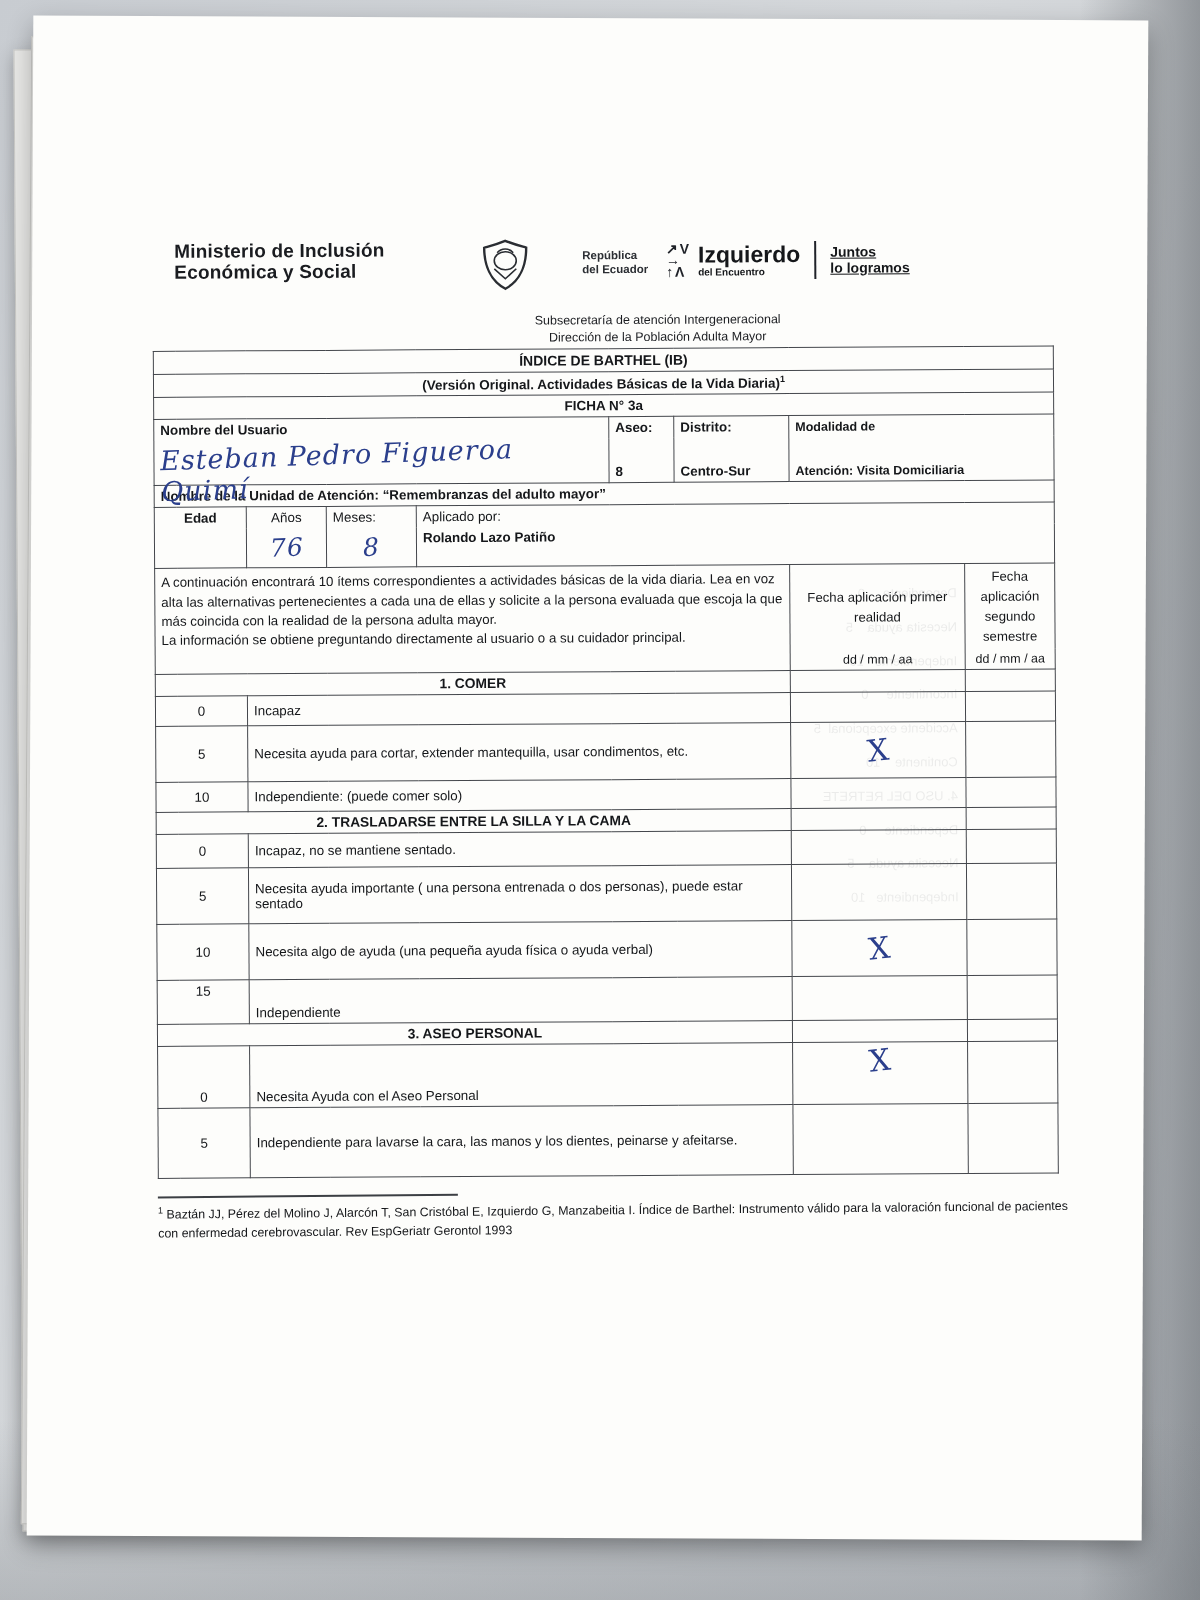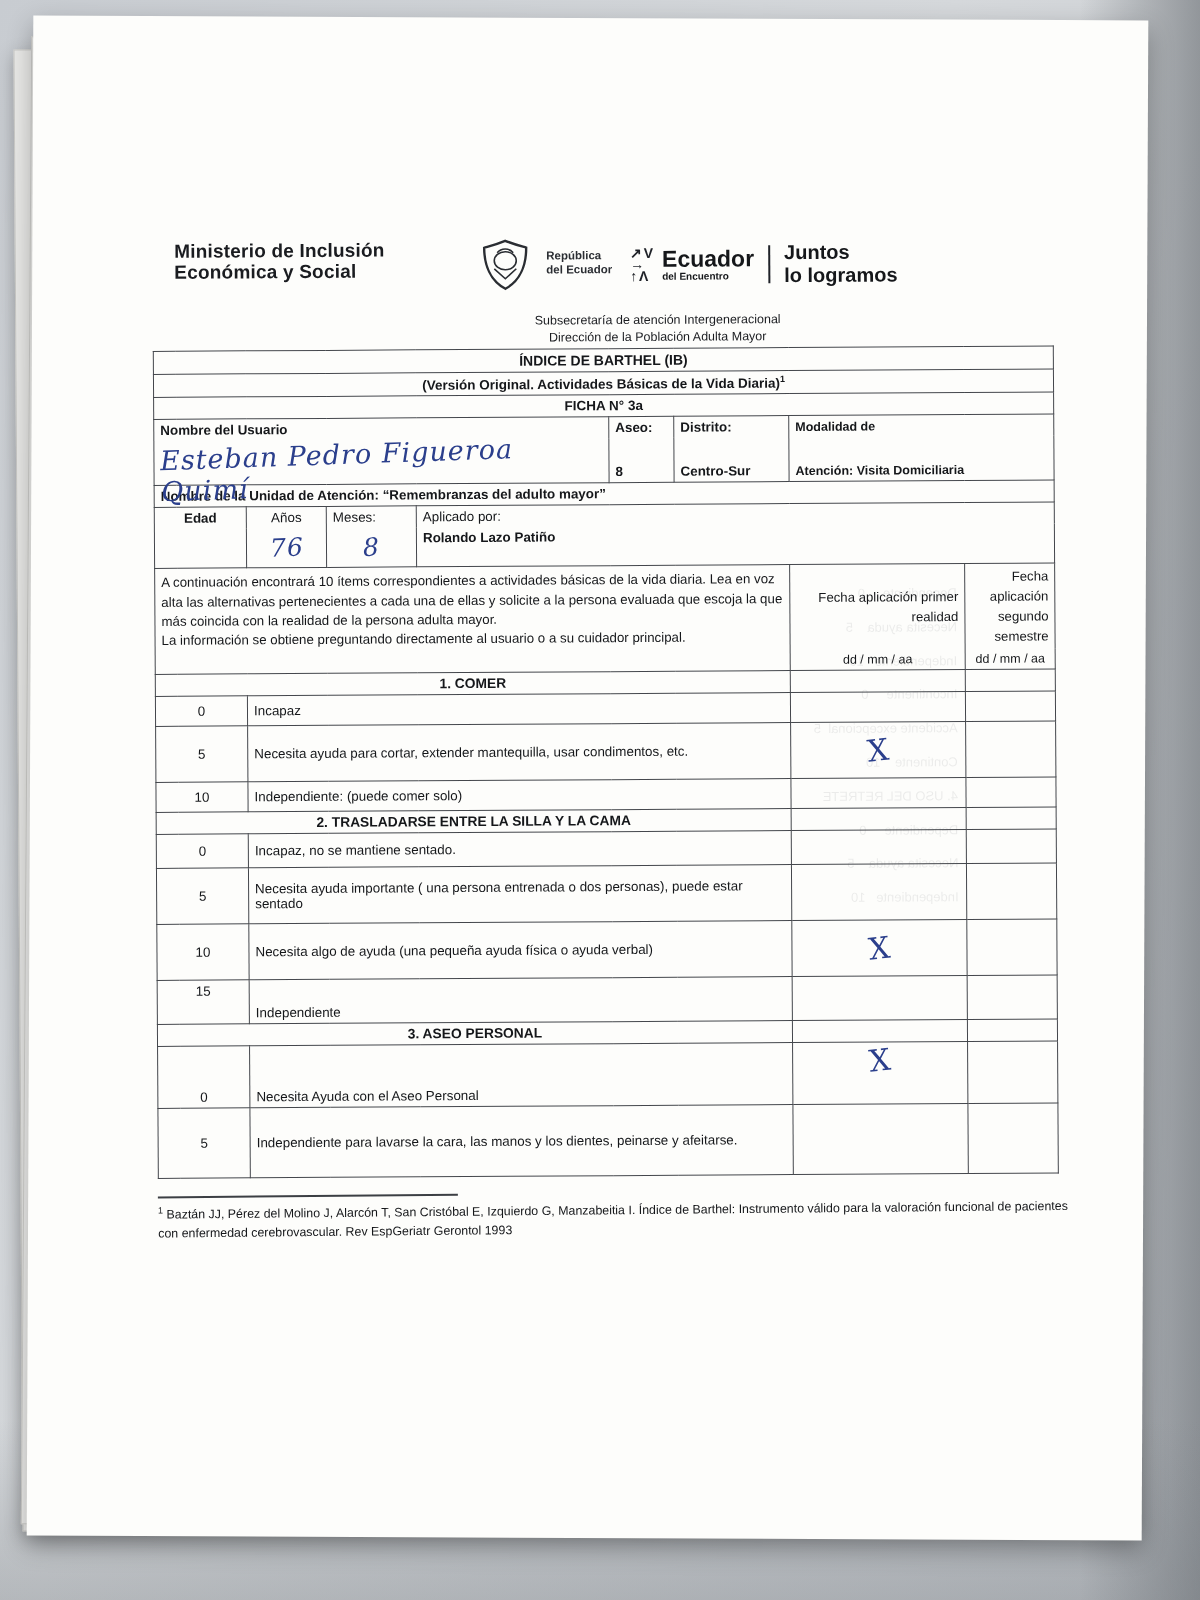--- a/index.html
+++ b/index.html
@@ -48,27 +48,27 @@
     position:absolute;left:125px;top:220px;width:920px;
     transform:rotate(-0.6deg);
     color:#15171a;
   }
 
   
   .hdr{display:flex;align-items:flex-start;gap:18px;height:70px;margin-left:22px;}
   .hdr-min{font-size:19px;font-weight:700;line-height:1.12;letter-spacing:.2px;color:#1a1c20;width:290px;}
   .shield{width:46px;height:52px;position:relative;}
   .shield svg{display:block;}
-  .rep{font-size:11.5px;line-height:1.25;color:#2b2e33;padding-top:10px;font-weight:600;}
+  .rep{font-size:11.5px;line-height:1.25;color:#2b2e33;padding-top:10px;font-weight:600;margin-left:36px;}
   .gob{display:flex;align-items:center;gap:10px;padding-top:4px;}
   .gob-marks{font-size:14px;font-weight:700;line-height:.82;color:#1f2228;letter-spacing:-1px;}
   .gob-t1{font-size:23px;font-weight:700;line-height:1;}
   .gob-t2{font-size:10px;font-weight:700;line-height:1.1;}
   .gob-div{width:2px;height:38px;background:#1f2228;margin:0 4px;}
-  .gob-right{font-size:20px;font-weight:700;line-height:1.15;}
+  .gob-right{font-size:14px;font-weight:700;line-height:1.15;text-decoration:underline;}
 
   .sub-lines{text-align:center;font-size:12.5px;line-height:1.35;margin:4px 0 2px 90px;color:#1a1c20;}
 
   table.form{border-collapse:collapse;width:900px;font-size:13.4px;table-layout:fixed;}
   table.form td{border:1px solid #44474c;padding:3px 6px;vertical-align:middle;color:#15171a;}
   .c{text-align:center;}
   .b{font-weight:700;}
   .title-row td{padding:4px 6px 2px;}
   .t1{font-size:14px;font-weight:700;text-align:center;}
   .t2{font-size:13.5px;font-weight:700;text-align:center;}
@@ -82,21 +82,21 @@
     letter-spacing:1px;
     transform:rotate(-1.6deg);
     display:inline-block;
   }
   .hand-sm{font-size:25px;}
   .label-top{font-weight:700;font-size:13.4px;}
   .nameline{height:44px;position:relative;}
   .nameline .hand{position:absolute;left:6px;top:-2px;}
 
   .instr{font-size:13.3px;line-height:1.45;padding:6px 8px;}
-  .fecha-cell{text-align:right;font-size:13.2px;line-height:1.5;}
+  .fecha-cell{text-align:center;font-size:13.2px;line-height:1.5;}
   .ddmm{color:#9aa0a8;font-size:12.5px;text-align:center;}
 
   .section{font-weight:700;text-align:center;font-size:13.8px;}
   .xmark{
     color:#2b3f8c;font-family:"DejaVu Serif", serif;font-size:30px;font-weight:400;
     display:inline-block;transform:rotate(-6deg);line-height:1;
   }
 
   .footnote{
     margin-top:16px;width:930px;font-size:12.4px;line-height:1.5;color:#15171a;
@@ -161,21 +161,21 @@
           <div>del Ecuador</div>
         </div>
 
         <div class="gob">
           <div class="gob-marks">
             <div>↗&nbsp;V</div>
             <div>→</div>
             <div>↑&nbsp;Λ</div>
           </div>
           <div>
-            <div class="gob-t1">Ecuador</div>
+            <div class="gob-t1">Izquierdo</div>
             <div class="gob-t2">del Encuentro</div>
           </div>
           <div class="gob-div"></div>
           <div class="gob-right">
             <div>Juntos</div>
             <div>lo logramos</div>
           </div>
         </div>
       </div>
 

